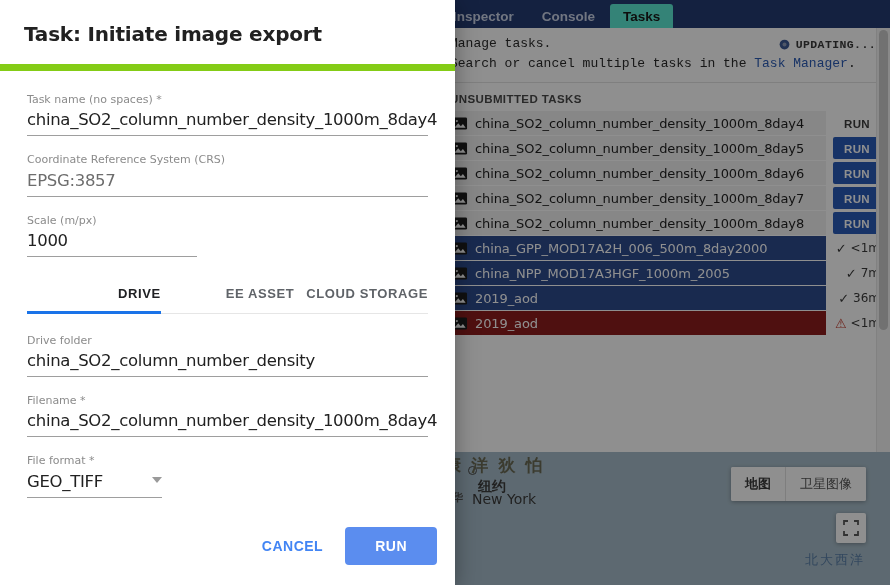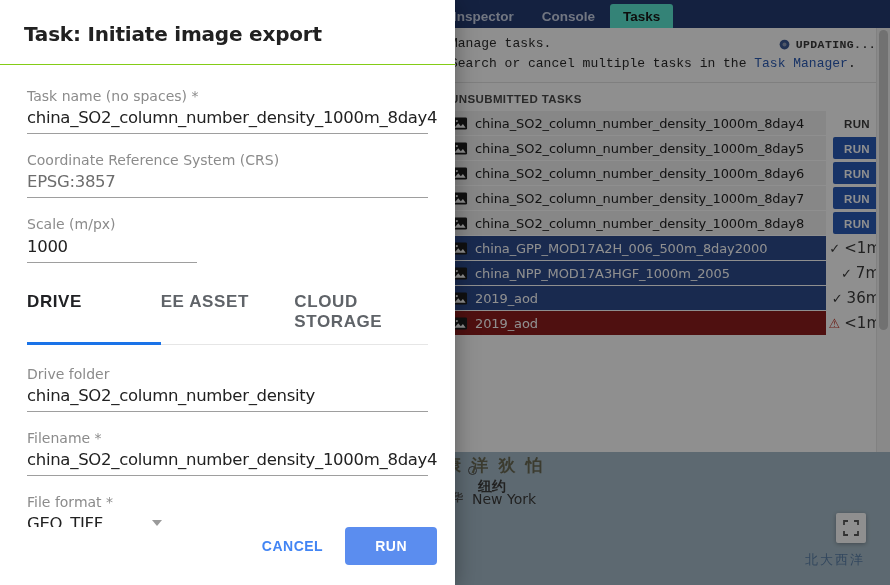--- a/index.html
+++ b/index.html
@@ -338,21 +338,21 @@
   }
   .task-status {
     display: flex;
     align-items: center;
     justify-content: flex-end;
     gap: 4px;
     width: 100%;
     padding-right: 2px;
   }
   .status-time {
-    font-size: 15px;
+    font-size: 12px;
     color: #3b3b3b;
     font-family: "DejaVu Sans", sans-serif;
   }
   .check-mark { color: #3b3b3b; font-size: 13px; line-height: 1; }
   .warn-mark { color: #c0392b; font-size: 13px; line-height: 1; }
 
   #panel-scrollbar {
     position: absolute;
     right: 0;
     top: 0;
@@ -389,40 +389,40 @@
     background: #ffffff;
     z-index: 100;
     display: flex;
     flex-direction: column;
     box-shadow: 0 4px 22px rgba(0,0,0,0.35);
     overflow: hidden;
   }
   #dialog-header {
     flex: 0 0 auto;
     padding: 22px 24px 18px 24px;
-    border-bottom: 1px solid #84cc16;
+    border-bottom: 7px solid #84cc16;
   }
   #dialog-title {
     font-size: 20px;
     font-weight: bold;
     color: #212121;
     font-family: "DejaVu Sans", sans-serif;
     letter-spacing: -0.2px;
   }
   #dialog-content {
     flex: 1 1 auto;
     padding: 22px 27px 0 27px;
     overflow: hidden;
   }
 
   .field {
     margin-bottom: 17px;
   }
   .field-label {
-    font-size: 14px;
+    font-size: 11px;
     color: #8b8b8b;
     font-family: "DejaVu Sans", sans-serif;
     margin-bottom: 3px;
     line-height: 1.3;
   }
   .field-value {
     font-size: 16.5px;
     color: #212121;
     font-family: "DejaVu Sans", sans-serif;
     padding-bottom: 6px;
@@ -450,22 +450,22 @@
   }
 
   
   #dest-tabs {
     display: flex;
     border-bottom: 1px solid #e6e6e6;
     margin: 8px 0 20px 0;
   }
   .dest-tab {
     flex: 1 1 0;
-    text-align: left;
-    font-size: 17px;
+    text-align: right;
+    font-size: 13px;
     font-weight: bold;
     color: #5f6368;
     font-family: "Liberation Sans", sans-serif;
     padding: 12px 0 12px 0;
     letter-spacing: 0.6px;
     cursor: pointer;
     position: relative;
   }
   .dest-tab.active { color: #202124; }
   .dest-tab.active::after {
@@ -536,20 +536,25 @@
   </div>
 
   <div id="map-city-dot"></div>
   <div class="map-label" id="map-label-small1">康 洋 狄 怕</div>
   <div class="map-label" id="map-label-small2">州</div>
   <div class="map-label" id="map-label-small3">立华</div>
   <div class="map-label" id="map-label-cn">纽约</div>
   <div class="map-label" id="map-label-en">New York</div>
   <div class="map-label" id="map-label-ocean">北大西洋</div>
 
+  <div id="map-type-control">
+    <div class="map-type-btn active">地图</div>
+    <div class="map-type-sep"></div>
+    <div class="map-type-btn">卫星图像</div>
+  </div>
 
   <div id="map-fullscreen-btn">
     <svg width="16" height="16" viewBox="0 0 16 16">
       <path d="M1,5 L1,1 L5,1 M11,1 L15,1 L15,5 M15,11 L15,15 L11,15 M5,15 L1,15 L1,11" fill="none" stroke="#5a5a5a" stroke-width="1.8"></path>
     </svg>
   </div>
 
   <div id="right-panel">
     <div id="panel-tabbar">
       <div class="panel-tab">Inspector</div>

